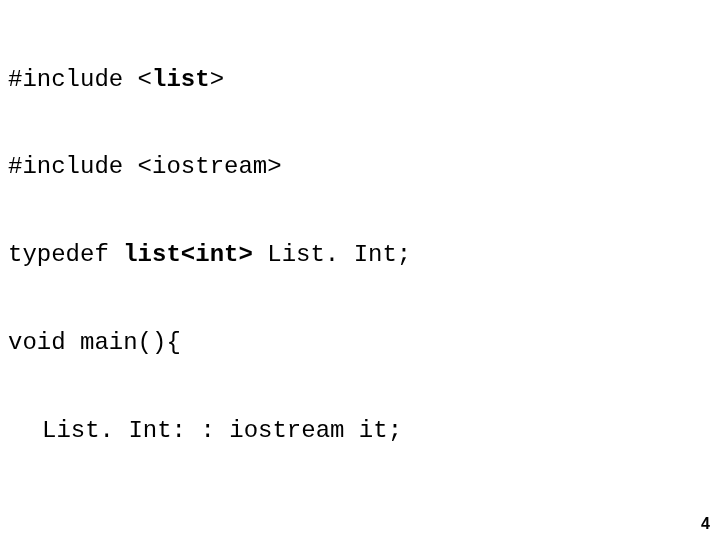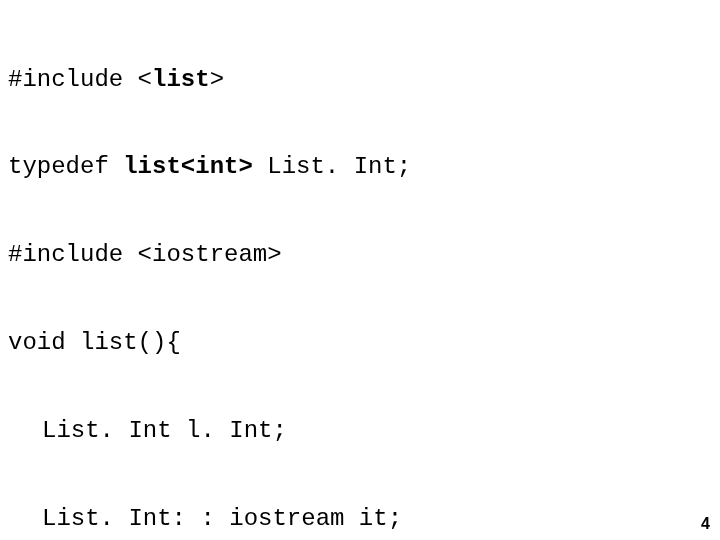--- a/index.html
+++ b/index.html
@@ -38,24 +38,23 @@
     color: #000;
   }
   .line { display: block; }
 </style>
 </head>
 <body>
 
 <div class="slide">
   <div class="code">
     <span class="line"><span>#include &lt;</span><span class="b">list</span><span>&gt;</span></span>
+    <span class="line">#include &lt;iostream&gt;</span>
     <span class="line"><span>typedef </span><span class="b">list&lt;int&gt;</span><span> List. Int;</span></span>
-    <span class="line">#include &lt;iostream&gt;</span>
-    <span class="line">void list(){</span>
-    <span class="line indent">List. Int l. Int;</span>
+    <span class="line">void main(){</span>
     <span class="line indent">List. Int: : iostream it;</span>
     
     
     
     
     
     
     
     
     

